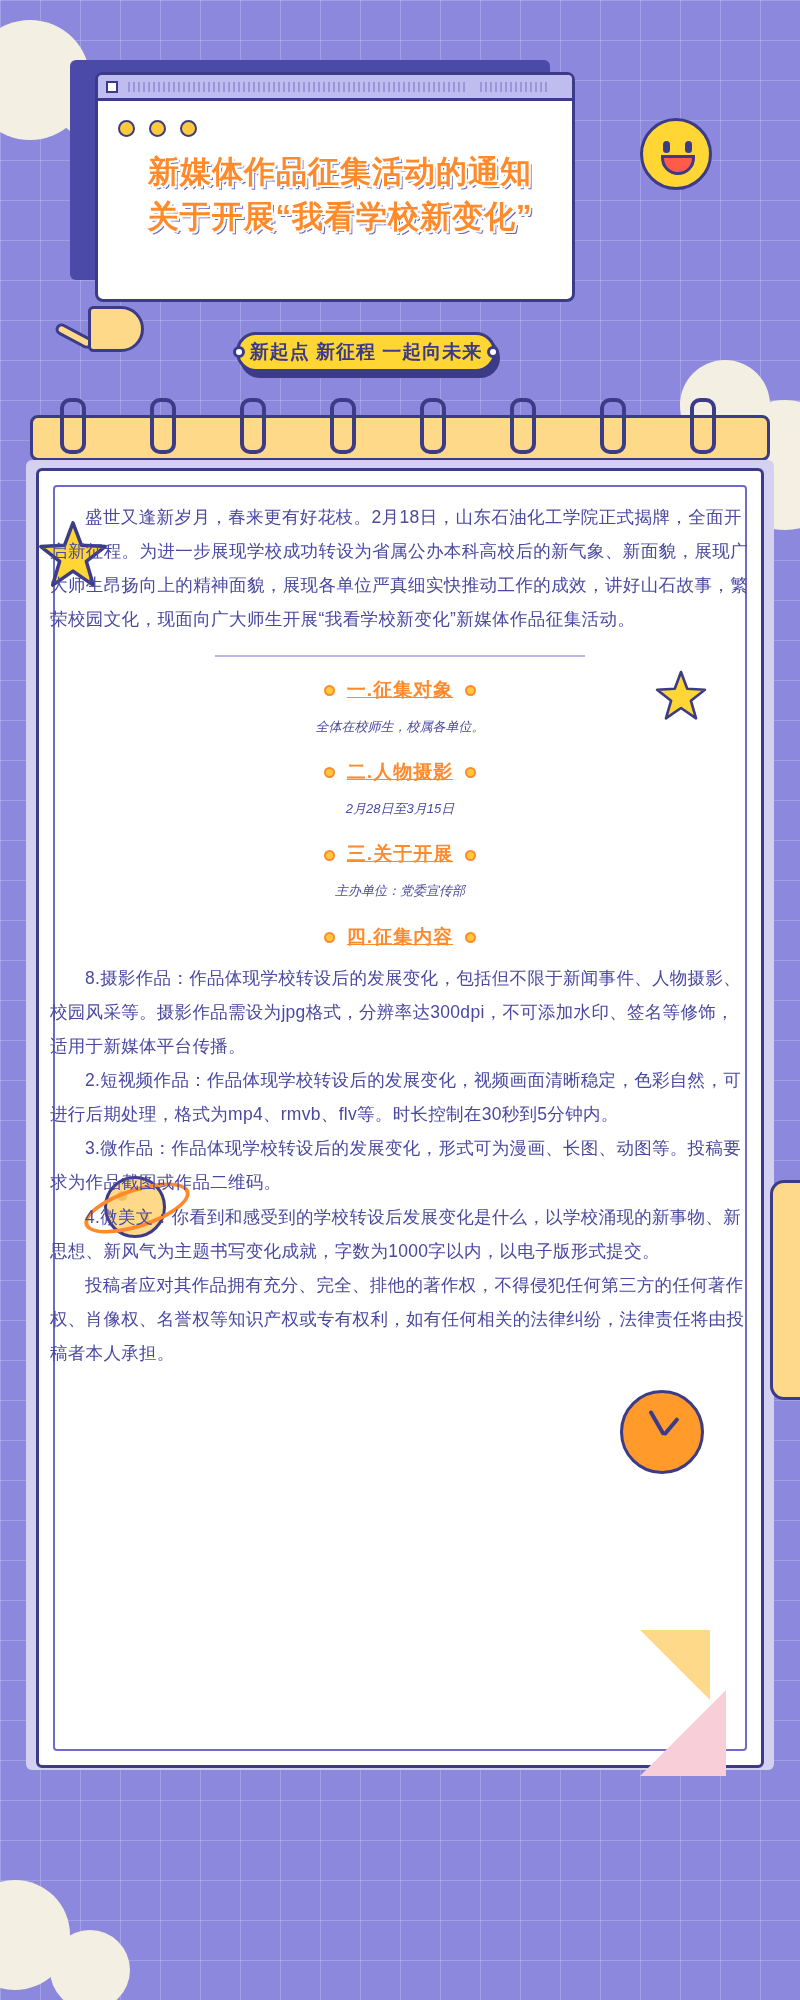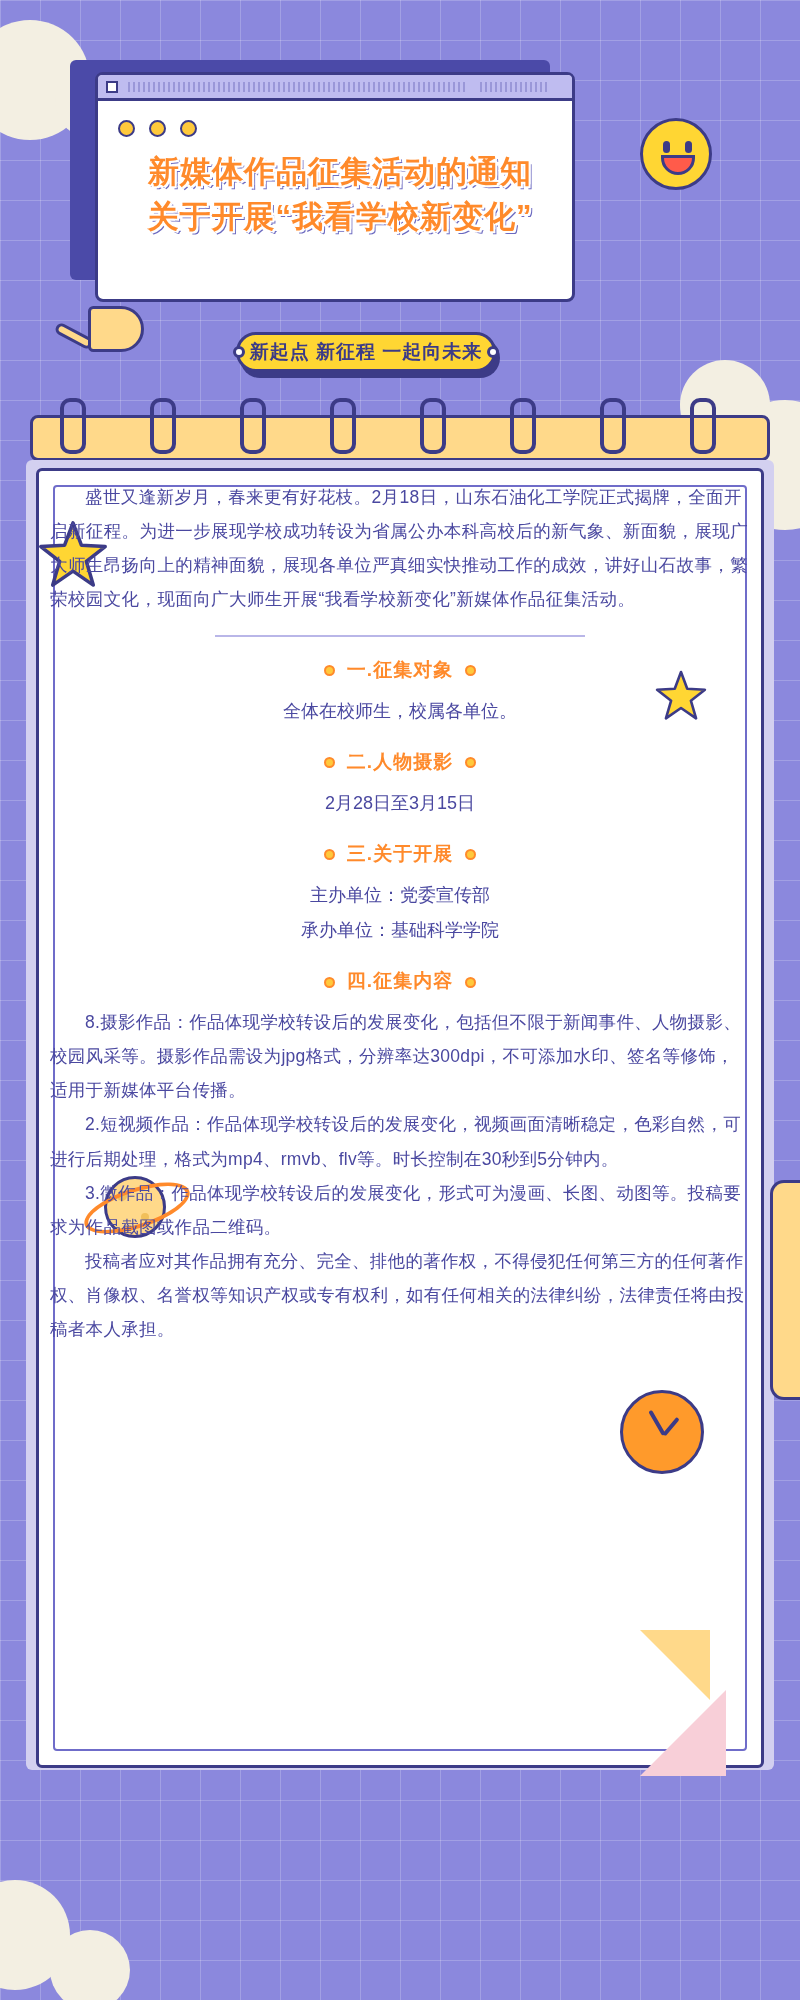--- a/index.html
+++ b/index.html
@@ -198,21 +198,21 @@
   }
   .paper-inner {
     position: absolute; left: 14px; top: 14px;
     width: 694px; height: 1266px;
     border: 2px solid #6f6cc9;
     border-radius: 4px;
     box-sizing: border-box;
   }
   .content {
     position: absolute;
-    left: 50px; top: 480px;
+    left: 50px; top: 500px;
     width: 700px;
     color: #4a48a0;
     font-size: 17.5px;
     line-height: 1.95;
   }
   .para {
     text-indent: 2em;
     margin: 0 0 0 0;
     letter-spacing: 0.4px;
   }
@@ -221,33 +221,35 @@
     border-top: 2px solid #b9b6e8;
     margin: 18px auto 14px auto;
   }
   .sec-head {
     text-align: center;
     color: #ff8a2b;
     font-size: 19px;
     font-weight: bold;
     margin: 14px 0 6px 0;
     letter-spacing: 1px;
+    text-decoration: underline;
   }
   .sec-head .bullet {
     display: inline-block;
     width: 11px; height: 11px; border-radius: 50%;
     background: #ffc93c; border: 2px solid #ff8a2b;
     box-sizing: border-box;
     margin: 0 12px; vertical-align: middle;
   }
   .sec-body {
     text-align: center;
     color: #4a48a0;
-    font-size: 18px;
+    font-size: 13px;
     margin: 4px 0 10px 0;
+    font-style: italic;
   }
   .sec-body .line { display: block; }
   .body-list .item {
     text-indent: 2em;
     margin: 0;
     letter-spacing: 0.3px;
   }
   svg.star-svg { position: absolute; }
 
   .planet {
@@ -415,26 +417,26 @@
   </div>
   <div class="sec-body">
     <span class="line">2月28日至3月15日</span>
   </div>
 
   <div class="sec-head">
     <span class="bullet"></span><span>三.关于开展</span><span class="bullet"></span>
   </div>
   <div class="sec-body">
     <span class="line">主办单位：党委宣传部</span>
-    <span class="line">承办单位：基础科学学院</span>
   </div>
 
   <div class="sec-head">
     <span class="bullet"></span><span>四.征集内容</span><span class="bullet"></span>
   </div>
 
   <div class="body-list">
     <p class="item">8.摄影作品：作品体现学校转设后的发展变化，包括但不限于新闻事件、人物摄影、校园风采等。摄影作品需设为jpg格式，分辨率达300dpi，不可添加水印、签名等修饰，适用于新媒体平台传播。</p>
     <p class="item">2.短视频作品：作品体现学校转设后的发展变化，视频画面清晰稳定，色彩自然，可进行后期处理，格式为mp4、rmvb、flv等。时长控制在30秒到5分钟内。</p>
     <p class="item">3.微作品：作品体现学校转设后的发展变化，形式可为漫画、长图、动图等。投稿要求为作品截图或作品二维码。</p>
+    <p class="item">4.微美文：你看到和感受到的学校转设后发展变化是什么，以学校涌现的新事物、新思想、新风气为主题书写变化成就，字数为1000字以内，以电子版形式提交。</p>
     <p class="item">投稿者应对其作品拥有充分、完全、排他的著作权，不得侵犯任何第三方的任何著作权、肖像权、名誉权等知识产权或专有权利，如有任何相关的法律纠纷，法律责任将由投稿者本人承担。</p>
   </div>
 </div>
 
 </body></html>

